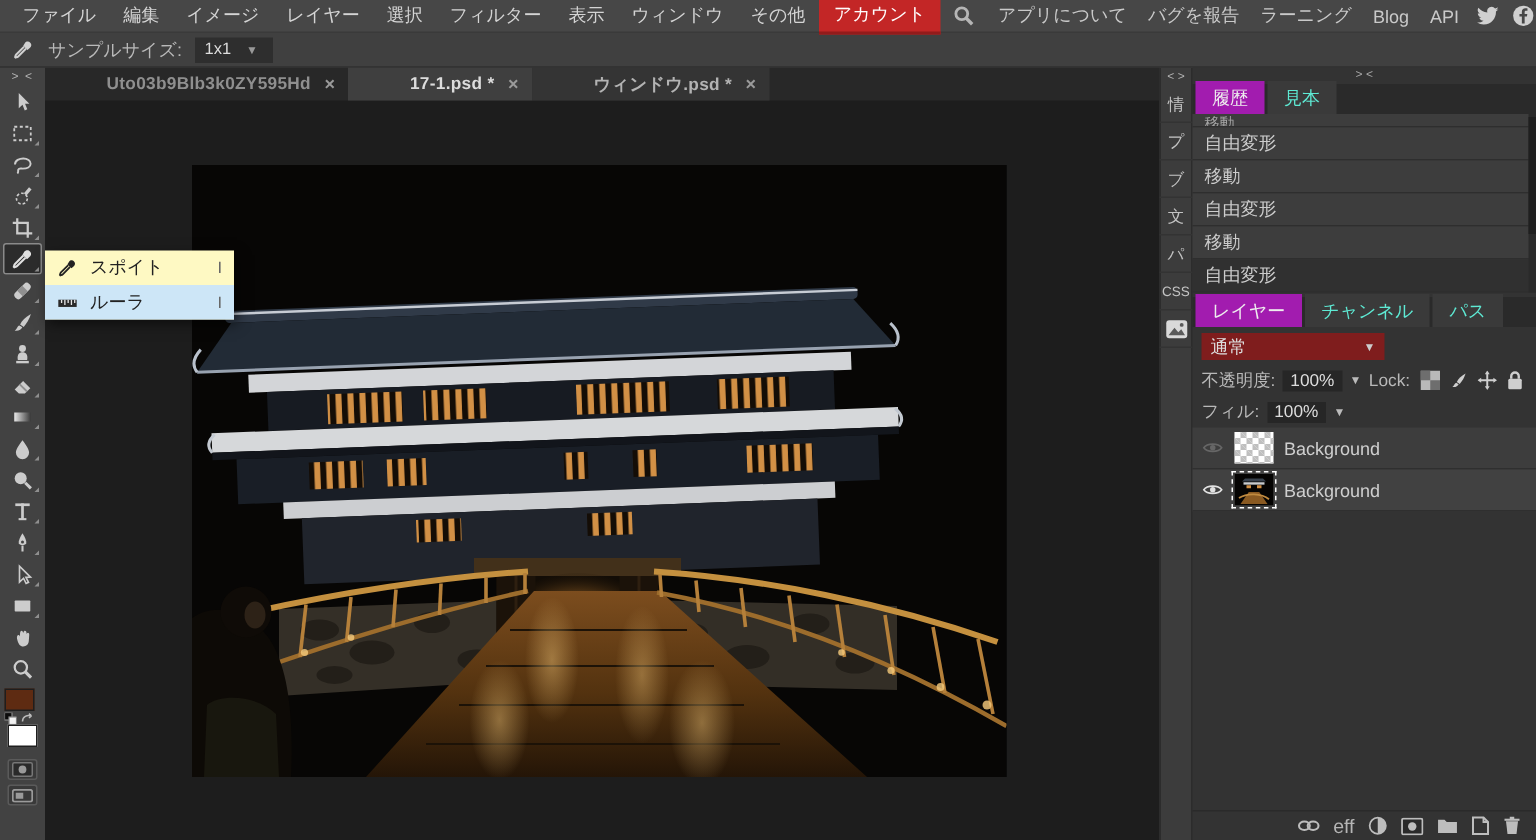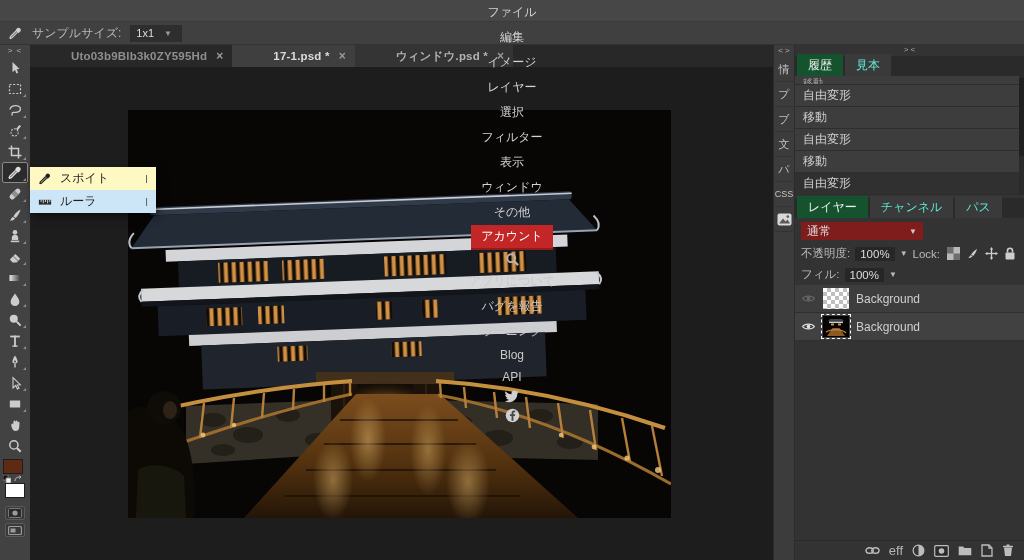--- a/index.html
+++ b/index.html
@@ -8,21 +8,21 @@
     background:#1d1d1d;
     font-family:"Liberation Sans", sans-serif;
     font-size:12px; color:#cccccc;
     position:relative; user-select:none;
   }
   svg { display:block; }
 
   
   .menubar { position:absolute; left:0; top:0; right:0; height:22px;
     background:#474747; display:flex; align-items:center; padding:0 6px;
-    border-bottom:1px solid #3a3a3a; z-index:30;flex-direction:column; }
+    border-bottom:1px solid #3a3a3a; z-index:30; }
   .menu-item { padding:4px 9px; color:#d4d4d4; font-size:12px; white-space:nowrap; }
   .menu-item.account { background:#c32626; color:#fff; border-bottom:2px solid #921b1b; padding:3px 10px; }
   .search-btn { padding:2px 8px; }
   .mb-spacer { flex:1; }
   .top-link { padding:4px 7px; color:#c9c9c9; white-space:nowrap; }
   .social { padding:2px 4px; }
 
   
   .optionsbar { position:absolute; left:0; top:22px; right:0; height:23px;
     background:#404040; display:flex; align-items:center; gap:9px;
@@ -85,21 +85,21 @@
     display:flex; align-items:center; justify-content:center; color:#c3c3c3; font-size:11px; }
   .strip-cell.small { font-size:9px; }
 
   
   .rightpanel { position:absolute; right:0; top:45px; bottom:20px; width:229px;
     background:#333333; z-index:15; }
   .panel-collapse { height:11px; text-align:center; font-size:8px; color:#aaa; line-height:10px; }
   .ptabs { display:flex; gap:2px; padding-left:2px; background:#2a2a2a; height:20px;
     align-items:flex-end; }
   .ptab { padding:3px 11px 2px; background:#3a3a3a; color:#5eead4; font-size:12px; white-space:nowrap; }
-  .ptab.active { background:#14532d; color:#eeeeee; }
+  .ptab.active { background:#a21caf; color:#eeeeee; }
   .hist-wrap { position:relative; }
   .hist-clip { height:9px; overflow:hidden; font-size:10px; color:#a5a5a5;
     padding-left:8px; background:#3d3d3d; border-bottom:1px solid #2e2e2e; line-height:13px; }
   .hist-row { height:22px; line-height:21px; padding-left:8px; background:#3d3d3d;
     border-bottom:1px solid #2e2e2e; color:#cccccc; font-size:12px; }
   .hist-row.selected { background:#303030; }
   .hist-scroll { position:absolute; right:0; top:0; bottom:0; width:5px; background:#2a2a2a; }
   .hist-thumb { position:absolute; right:0; top:2px; width:5px; height:78px; background:#1f1f1f; }
 
   .layers-sec { margin-top:3px; }

